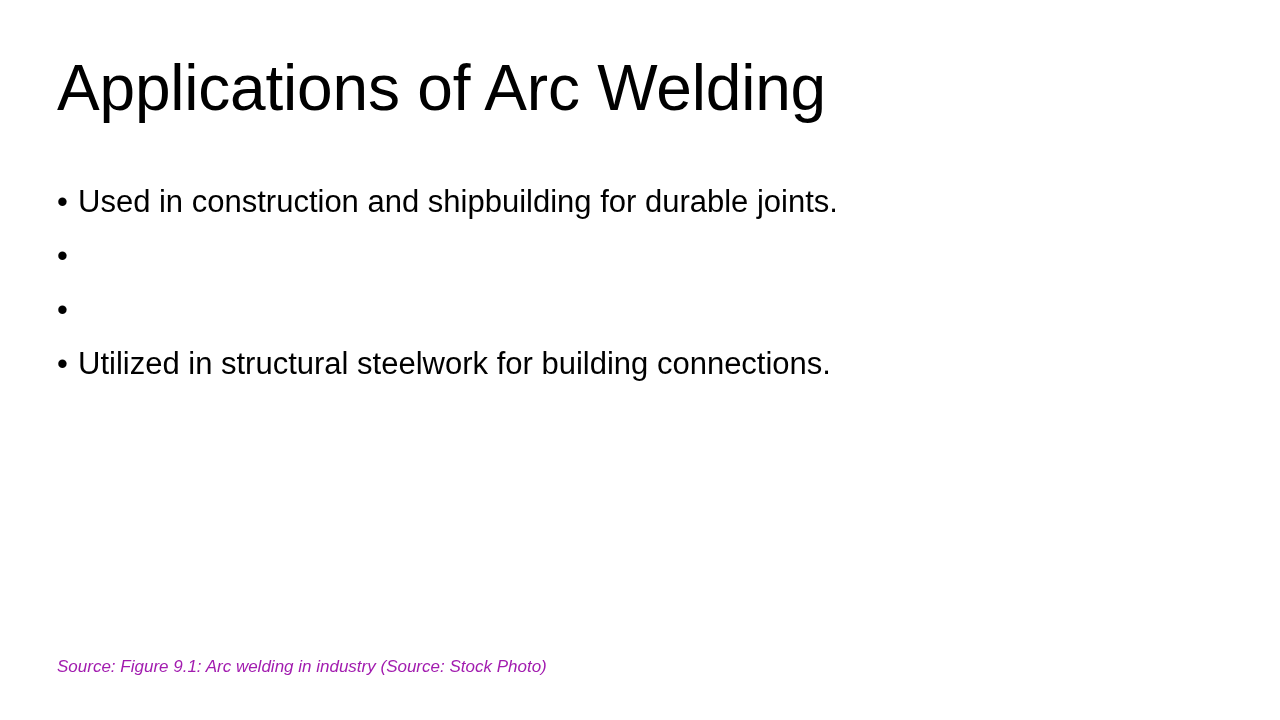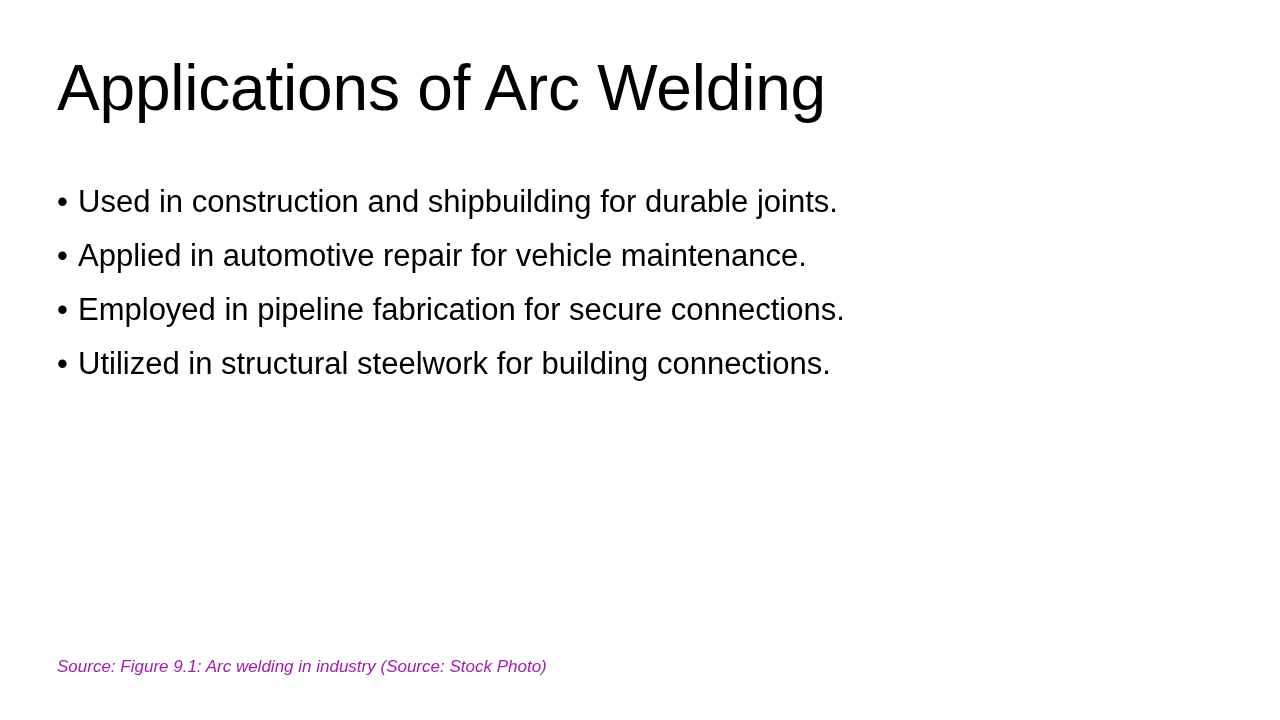--- a/index.html
+++ b/index.html
@@ -95,26 +95,24 @@
 
   <ul class="bullet-list">
 
     <li class="bullet-item">
       <span class="bullet-mark">•</span>
       <span class="bullet-text">Used in construction and shipbuilding for durable joints.</span>
     </li>
 
     <li class="bullet-item">
       <span class="bullet-mark">•</span>
-      <span class="bullet-text">Applied in automotive repair for vehicle maintenance.</span>
     </li>
 
     <li class="bullet-item">
       <span class="bullet-mark">•</span>
-      <span class="bullet-text">Employed in pipeline fabrication for secure connections.</span>
     </li>
 
     <li class="bullet-item">
       <span class="bullet-mark">•</span>
       <span class="bullet-text">Utilized in structural steelwork for building connections.</span>
     </li>
 
   </ul>
 
   <div class="source-caption">Source: Figure 9.1: Arc welding in industry (Source: Stock Photo)</div>

